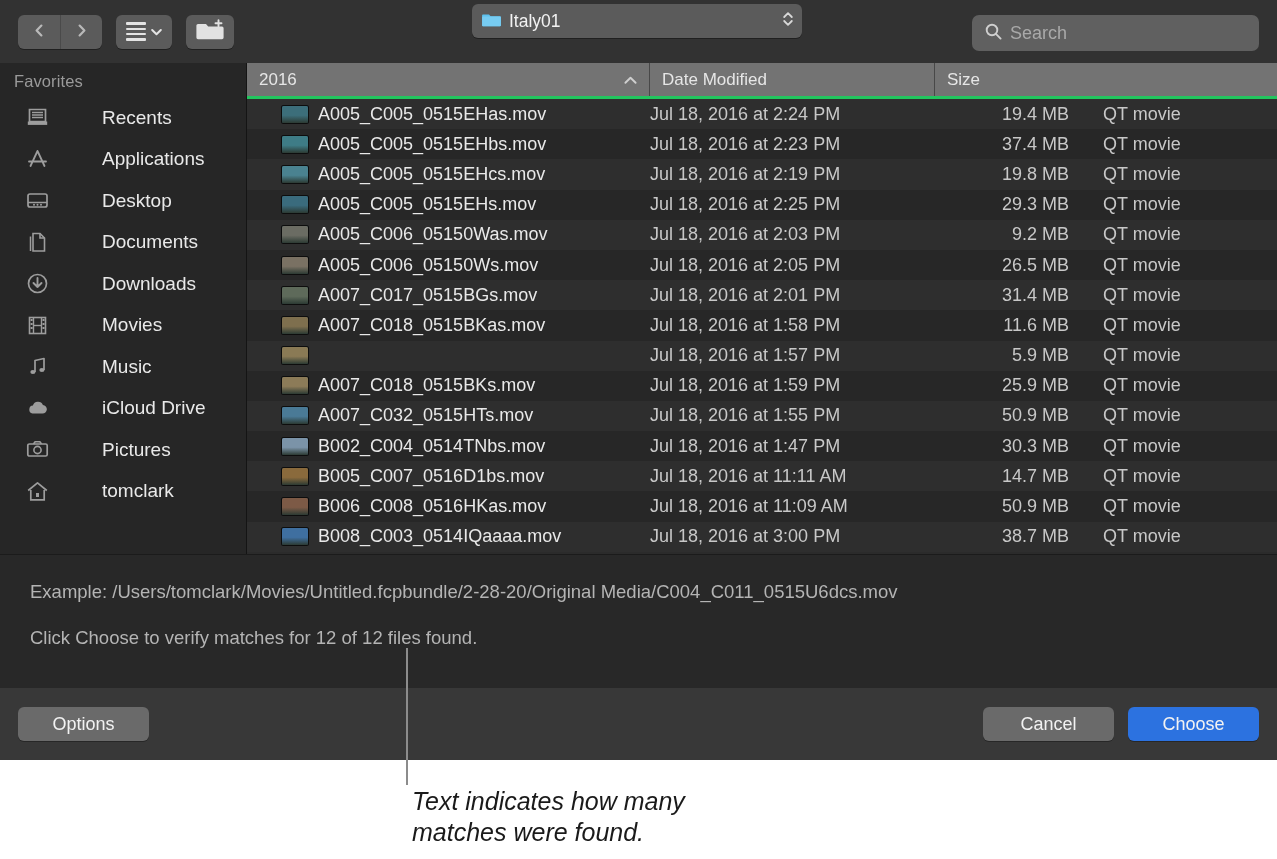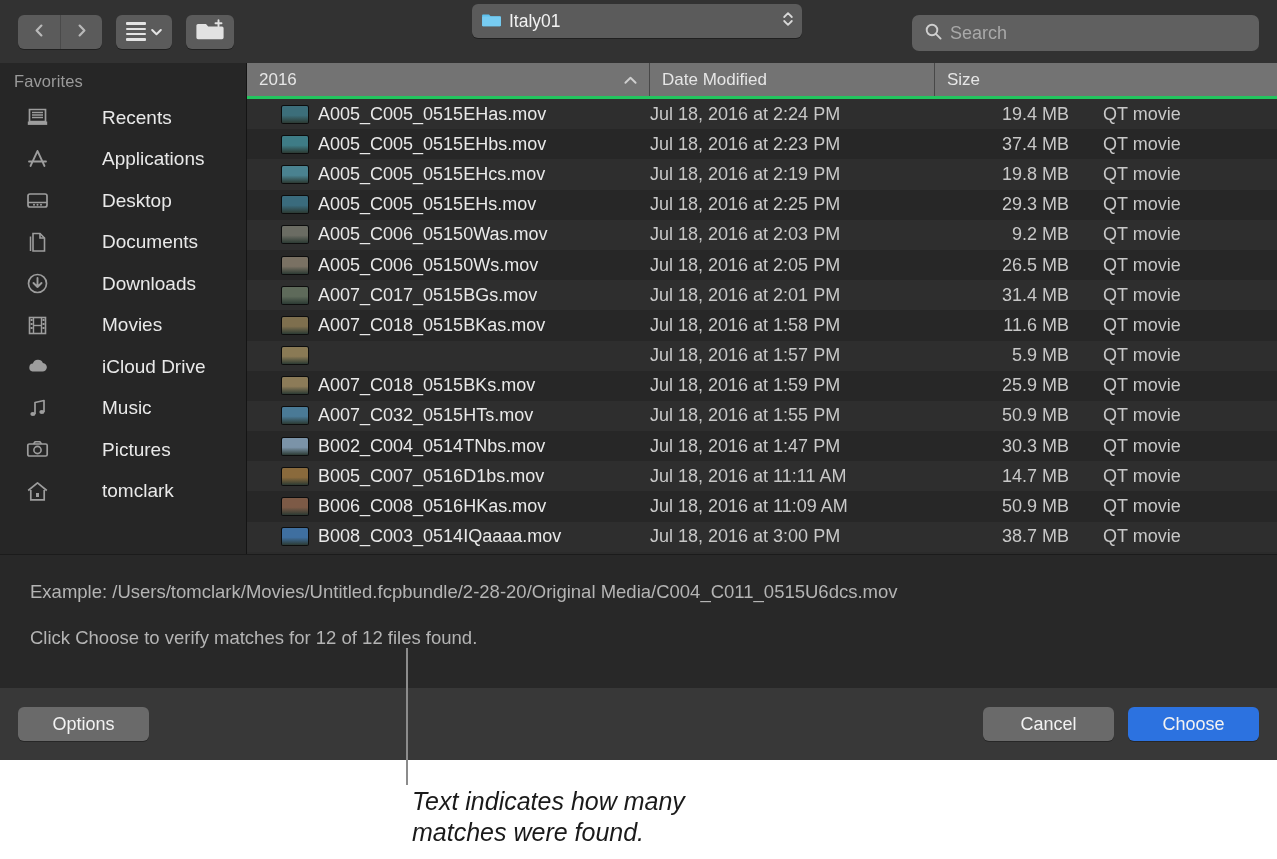--- a/index.html
+++ b/index.html
@@ -65,21 +65,21 @@
     box-shadow: 0 1px 0 rgba(0,0,0,.35);
     cursor: default;
   }
   .folder-ico { width: 19px; height: 15px; flex: 0 0 19px; margin-right: 8px; }
   .path-label { color: #f2f2f2; font-size: 17.5px; flex: 1 1 auto; white-space: nowrap; }
   .updown { width: 12px; height: 20px; flex: 0 0 12px; }
   .updown path { fill: none; stroke: #d8d8d8; stroke-width: 1.8; stroke-linecap: round; stroke-linejoin: round; }
 
   .searchbox {
     position: absolute; right: 18px; top: 15px;
-    width: 347px; height: 36px;
+    width: 287px; height: 36px;
     background: #606060; border-radius: 7px;
     display: flex; align-items: center; padding: 0 10px; margin-left: 36px;
   }
   .search-ico { width: 17px; height: 17px; margin: 0 8px 0 3px; flex: 0 0 17px; }
   .search-ico circle, .search-ico line { fill: none; stroke: #cfcfcf; stroke-width: 1.9; stroke-linecap: round; }
   .search-input {
     flex: 1 1 auto; background: transparent; border: 0; outline: 0;
     color: #e8e8e8; font-family: inherit; font-size: 18px;
   }
   .search-input::placeholder { color: #a9a9a9; }
@@ -346,35 +346,35 @@
                 <rect x="16.5" y="9" width="2" height="2" fill="#9d9d9d"></rect>
                 <rect x="16.5" y="13" width="2" height="2" fill="#9d9d9d"></rect>
               </svg>
           </span>
           <span class="side-label">Movies</span>
         </div>
 
         <div class="side-item">
           <span class="side-ico">
             <svg viewBox="0 0 23 23">
-                <path d="M6.5 16.5 a4 4 0 0 1 .4 -7.9 a5.3 5.3 0 0 1 10 -.6 a3.8 3.8 0 0 1 -.6 8.5 z" fill="#9d9d9d"></path>
-              </svg>
-          </span>
-          <span class="side-label">iCloud Drive</span>
-        </div>
-
-        <div class="side-item">
-          <span class="side-ico">
-            <svg viewBox="0 0 23 23">
                 <path d="M9 17 V5.5 l9 -2 v11.5" fill="none" stroke="#9d9d9d" stroke-width="1.7" stroke-linejoin="round"></path>
                 <ellipse cx="6.9" cy="17" rx="2.6" ry="2.1" fill="#9d9d9d"></ellipse>
                 <ellipse cx="15.9" cy="15" rx="2.6" ry="2.1" fill="#9d9d9d"></ellipse>
               </svg>
           </span>
           <span class="side-label">Music</span>
+        </div>
+
+        <div class="side-item">
+          <span class="side-ico">
+            <svg viewBox="0 0 23 23">
+                <path d="M6.5 16.5 a4 4 0 0 1 .4 -7.9 a5.3 5.3 0 0 1 10 -.6 a3.8 3.8 0 0 1 -.6 8.5 z" fill="#9d9d9d"></path>
+              </svg>
+          </span>
+          <span class="side-label">iCloud Drive</span>
         </div>
 
         <div class="side-item">
           <span class="side-ico">
             <svg viewBox="0 0 23 23">
                 <rect x="1.8" y="6" width="19.4" height="12" rx="1.6" fill="none" stroke="#9d9d9d" stroke-width="1.7"></rect>
                 <path d="M7.5 6 l1.6 -2.3 h4.8 L15.5 6" fill="none" stroke="#9d9d9d" stroke-width="1.6" stroke-linejoin="round"></path>
                 <circle cx="11.5" cy="12" r="3.6" fill="none" stroke="#9d9d9d" stroke-width="1.6"></circle>
               </svg>
           </span>

